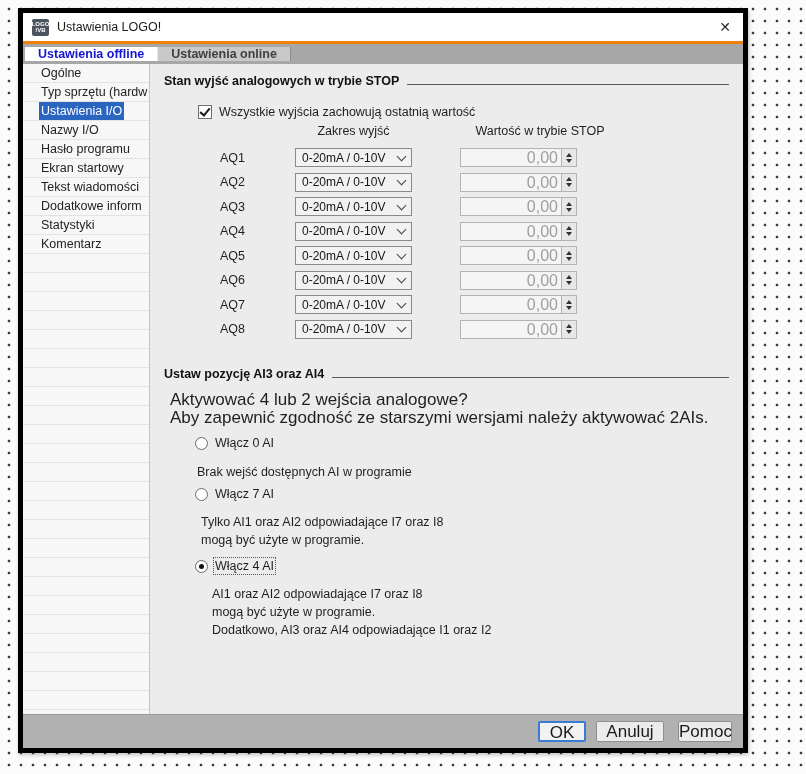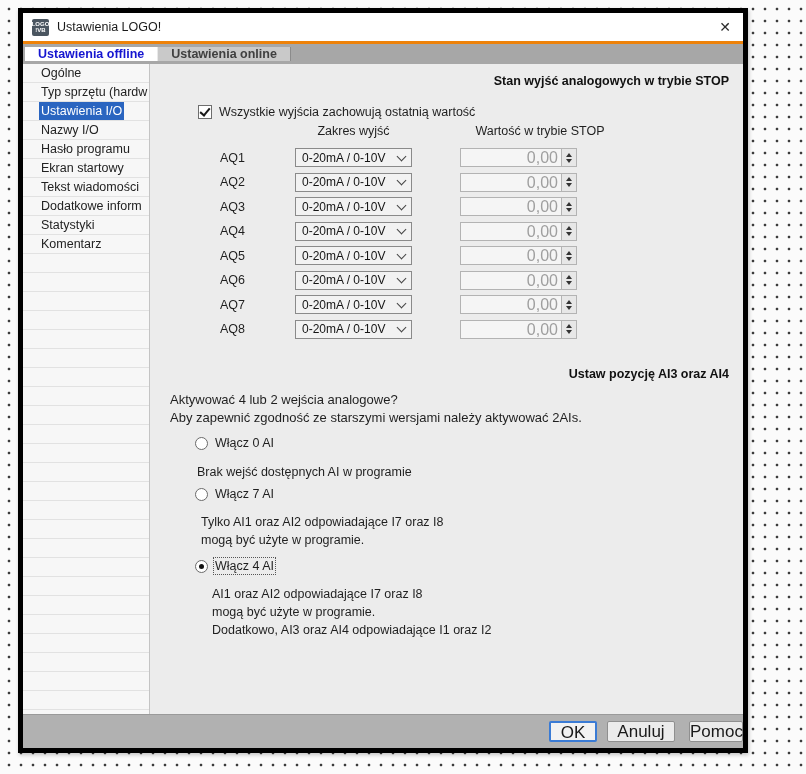--- a/index.html
+++ b/index.html
@@ -35,21 +35,21 @@
   .bodyarea{flex:1 1 auto;display:flex;min-height:0;}
   .sidebar{width:126px;flex:0 0 auto;border-right:1px solid #c4c4c4;
     background-color:#f7f7f7;
     background-image:repeating-linear-gradient(to bottom,#f7f7f7 0 18px,#e2e2e2 18px 19px);}
   .side-item{height:19px;line-height:18px;padding-left:18px;font-size:12.5px;color:#222;
     white-space:nowrap;overflow:hidden;cursor:default;}
   .side-item .lbl{display:inline-block;padding:0 2px;margin-left:-2px;}
   .side-item.selected .lbl{background:#2a65c0;color:#ffffff;}
   .main{flex:1 1 auto;background:#ececec;position:relative;overflow:hidden;}
   
-  .sect-head{position:absolute;left:14px;right:14px;display:flex;align-items:flex-end;flex-direction:column;}
+  .sect-head{position:absolute;left:14px;right:14px;display:flex;align-items:flex-end;}
   .sect-head .ttl{font-size:12.5px;font-weight:bold;color:#111;white-space:nowrap;}
   .sect-head .rule{flex:1;border-bottom:1px solid #5a5a5a;margin:0 0 3px 8px;}
   
   .cb-row{position:absolute;left:48px;top:41px;display:flex;align-items:center;}
   .checkbox{width:14px;height:14px;background:#fff;border:1px solid #6e6e6e;box-sizing:border-box;
     display:flex;align-items:center;justify-content:center;}
   .check-icon{width:4px;height:8px;border-right:2px solid #1a1a1a;border-bottom:2px solid #1a1a1a;
     transform:rotate(40deg);margin-top:-2px;}
   .cb-row .cb-label{margin-left:7px;font-size:12.5px;color:#1f1f1f;}
   
@@ -66,36 +66,36 @@
   .chevron-down-icon{width:6px;height:6px;border-right:1.6px solid #444;border-bottom:1.6px solid #444;
     transform:rotate(45deg);margin-top:-3px;flex:0 0 auto;}
   .spin{width:117px;height:19px;box-sizing:border-box;margin-left:48px;background:#f5f5f5;
     border:1px solid #b3b3b3;display:flex;align-items:stretch;}
   .spin-value{flex:1;font-size:16px;color:#9f9f9f;text-align:right;line-height:17px;padding-right:3px;}
   .spin-buttons{width:14px;border-left:1px solid #b3b3b3;background:#e7e7e7;display:flex;
     flex-direction:column;align-items:center;justify-content:center;gap:2px;}
   .tri-up{width:0;height:0;border-left:3px solid transparent;border-right:3px solid transparent;border-bottom:4px solid #333;}
   .tri-down{width:0;height:0;border-left:3px solid transparent;border-right:3px solid transparent;border-top:4px solid #333;}
   
-  .intro{position:absolute;left:20px;top:327px;font-size:13px;color:#1f1f1f;line-height:18px;}
+  .intro{position:absolute;left:20px;top:327px;font-size:17px;color:#1f1f1f;line-height:18px;}
   .radio-row{position:absolute;display:flex;align-items:center;}
   .radio{width:13px;height:13px;border:1px solid #6a6a6a;border-radius:50%;background:#fff;
     box-sizing:border-box;display:flex;align-items:center;justify-content:center;flex:0 0 auto;}
   .radio .dot{width:5px;height:5px;border-radius:50%;background:#111;}
   .radio-label{margin-left:7px;font-size:12.5px;color:#1f1f1f;white-space:nowrap;}
   .radio-label.focused{outline:1px dotted #555;outline-offset:1px;}
   .opt-desc{position:absolute;font-size:12.5px;color:#1f1f1f;line-height:18px;}
   
   .footer{height:33px;flex:0 0 auto;background:#b1b1b1;border-top:1px solid #9a9a9a;
     display:flex;align-items:center;justify-content:flex-end;}
   .btn{height:21px;box-sizing:border-box;font-family:"Liberation Sans",sans-serif;font-size:17px;color:#1a1a1a;
     background:#ebebeb;border:1px solid #8f8f8f;border-radius:2px;padding:0 10px;cursor:default;}
   .btn.default{border:2px solid #3a7bd5;background:#f2f2f2;width:48px;padding:0;}
   .btn.cancel{width:68px;margin-left:10px;padding:0;}
-  .btn.help{width:54px;margin-left:14px;padding:0;}
+  .btn.help{width:54px;margin-left:14px;margin-right:11px;padding:0;}
 </style>
 </head>
 <body>
 
 <div class="dialog">
 
   <div class="titlebar">
     <div class="app-icon">
       <span>LOGO</span>
       <span>!VB</span>

